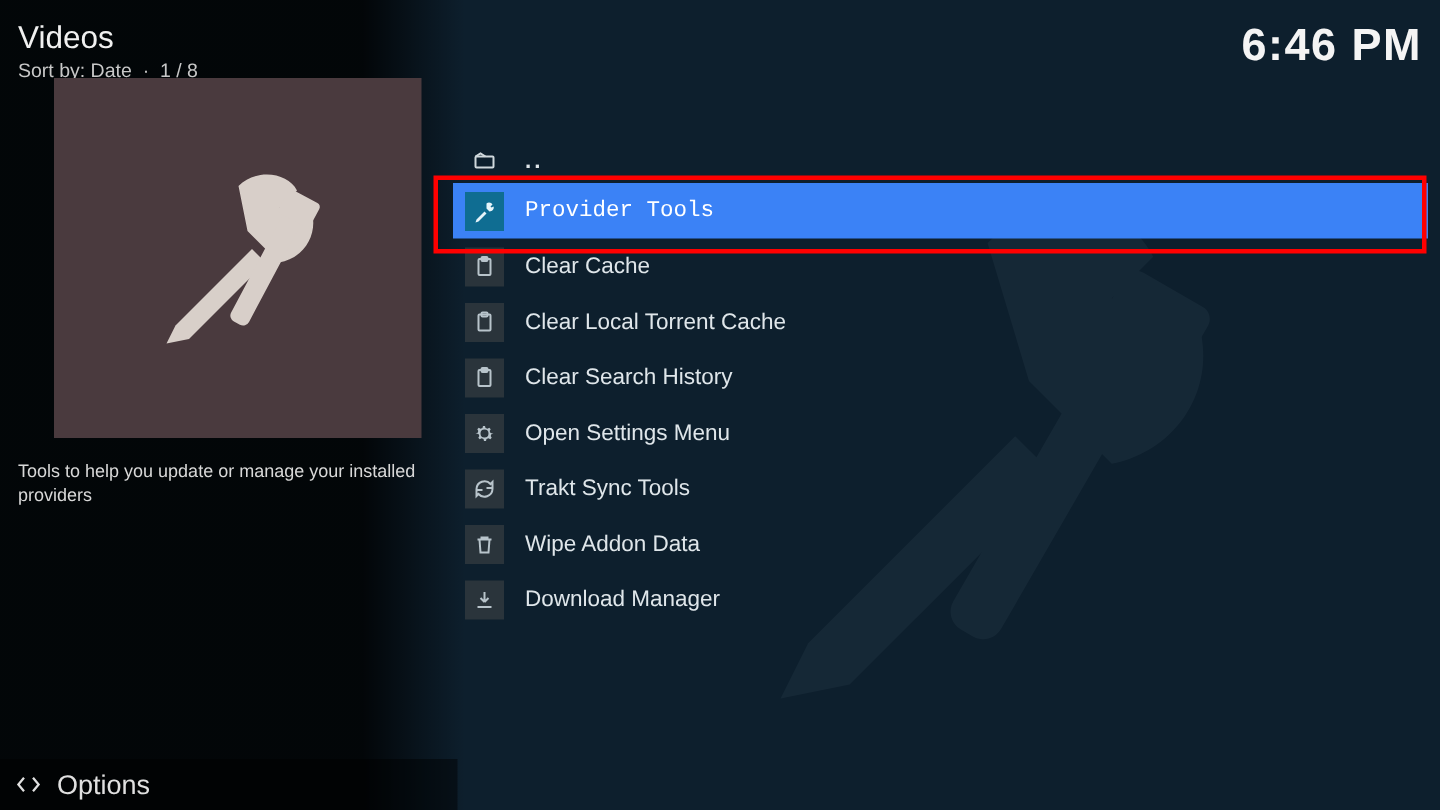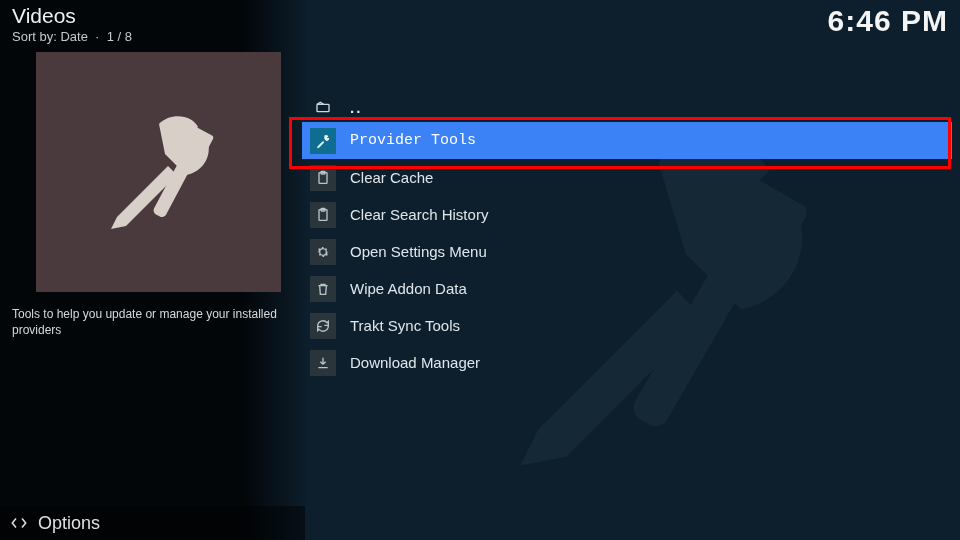--- a/index.html
+++ b/index.html
@@ -11,21 +11,21 @@
 }
 .bg-icon {
   position: absolute;
   left: 380px; top: 70px;
   width: 520px; height: 460px;
   opacity: 0.06;
   pointer-events: none;
 }
 .header {
   position: absolute;
-  top: 4px; left: 12px; right: 12px;
+  top: 14px; left: 12px; right: 12px;
   display: flex;
   justify-content: space-between;
 }
 .header-left { display: flex; flex-direction: column; }
 .title { font-size: 21px; font-weight: 400; color: #f0f0f0; }
 .subtitle { font-size: 13px; color: #c8c8c8; margin-top: 1px; text-align: center; }
 .clock { font-size: 30px; font-weight: 700; color: #f4f4f4; letter-spacing: 1px; }
 
 .sidebar {
   position: absolute;
@@ -165,56 +165,65 @@
   <div class="row">
     <span class="ibox">
       <svg viewBox="0 0 24 24" fill="none" stroke="#b8c4cb" stroke-width="2">
           <rect x="6" y="4" width="12" height="16" rx="1"></rect>
           <rect x="9" y="2" width="6" height="4" rx="1"></rect>
         </svg>
     </span>
     <span class="lbl">Clear Cache</span>
   </div>
 
-
   <div class="row">
     <span class="ibox">
       <svg viewBox="0 0 24 24" fill="none" stroke="#b8c4cb" stroke-width="2">
           <rect x="6" y="4" width="12" height="16" rx="1"></rect>
           <rect x="9" y="2" width="6" height="4" rx="1"></rect>
         </svg>
     </span>
+    <span class="lbl">Clear Local Torrent Cache</span>
+  </div>
+
+  <div class="row">
+    <span class="ibox">
+      <svg viewBox="0 0 24 24" fill="none" stroke="#b8c4cb" stroke-width="2">
+          <rect x="6" y="4" width="12" height="16" rx="1"></rect>
+          <rect x="9" y="2" width="6" height="4" rx="1"></rect>
+        </svg>
+    </span>
     <span class="lbl">Clear Search History</span>
   </div>
 
   <div class="row">
     <span class="ibox">
       <svg viewBox="0 0 24 24" fill="#b8c4cb">
           <path d="M12 8a4 4 0 100 8 4 4 0 000-8zm9 4l-2 .5-.8 2 1 1.8-1.4 1.4-1.8-1-2 .8-.5 2h-2l-.5-2-2-.8-1.8 1-1.4-1.4 1-1.8-.8-2L3 12l2-.5.8-2-1-1.8L6.2 6.3l1.8 1 2-.8.5-2h2l.5 2 2 .8 1.8-1 1.4 1.4-1 1.8.8 2z"></path>
         </svg>
     </span>
     <span class="lbl">Open Settings Menu</span>
   </div>
 
   <div class="row">
     <span class="ibox">
       <svg viewBox="0 0 24 24" fill="none" stroke="#b8c4cb" stroke-width="2">
+          <path d="M4 12a8 8 0 0114-5l2-2v6h-6M20 12a8 8 0 01-14 5l-2 2v-6h6"></path>
+        </svg>
+    </span>
+    <span class="lbl">Trakt Sync Tools</span>
+  </div>
+
+  <div class="row">
+    <span class="ibox">
+      <svg viewBox="0 0 24 24" fill="none" stroke="#b8c4cb" stroke-width="2">
           <path d="M5 7h14M9 7V5h6v2M7 7l1 13h8l1-13"></path>
         </svg>
     </span>
     <span class="lbl">Wipe Addon Data</span>
-  </div>
-
-  <div class="row">
-    <span class="ibox">
-      <svg viewBox="0 0 24 24" fill="none" stroke="#b8c4cb" stroke-width="2">
-          <path d="M4 12a8 8 0 0114-5l2-2v6h-6M20 12a8 8 0 01-14 5l-2 2v-6h6"></path>
-        </svg>
-    </span>
-    <span class="lbl">Trakt Sync Tools</span>
   </div>
 
   <div class="row">
     <span class="ibox">
       <svg viewBox="0 0 24 24" fill="none" stroke="#b8c4cb" stroke-width="2">
           <path d="M12 4v10m0 0l-4-4m4 4l4-4M5 19h14"></path>
         </svg>
     </span>
     <span class="lbl">Download Manager</span>
   </div>

